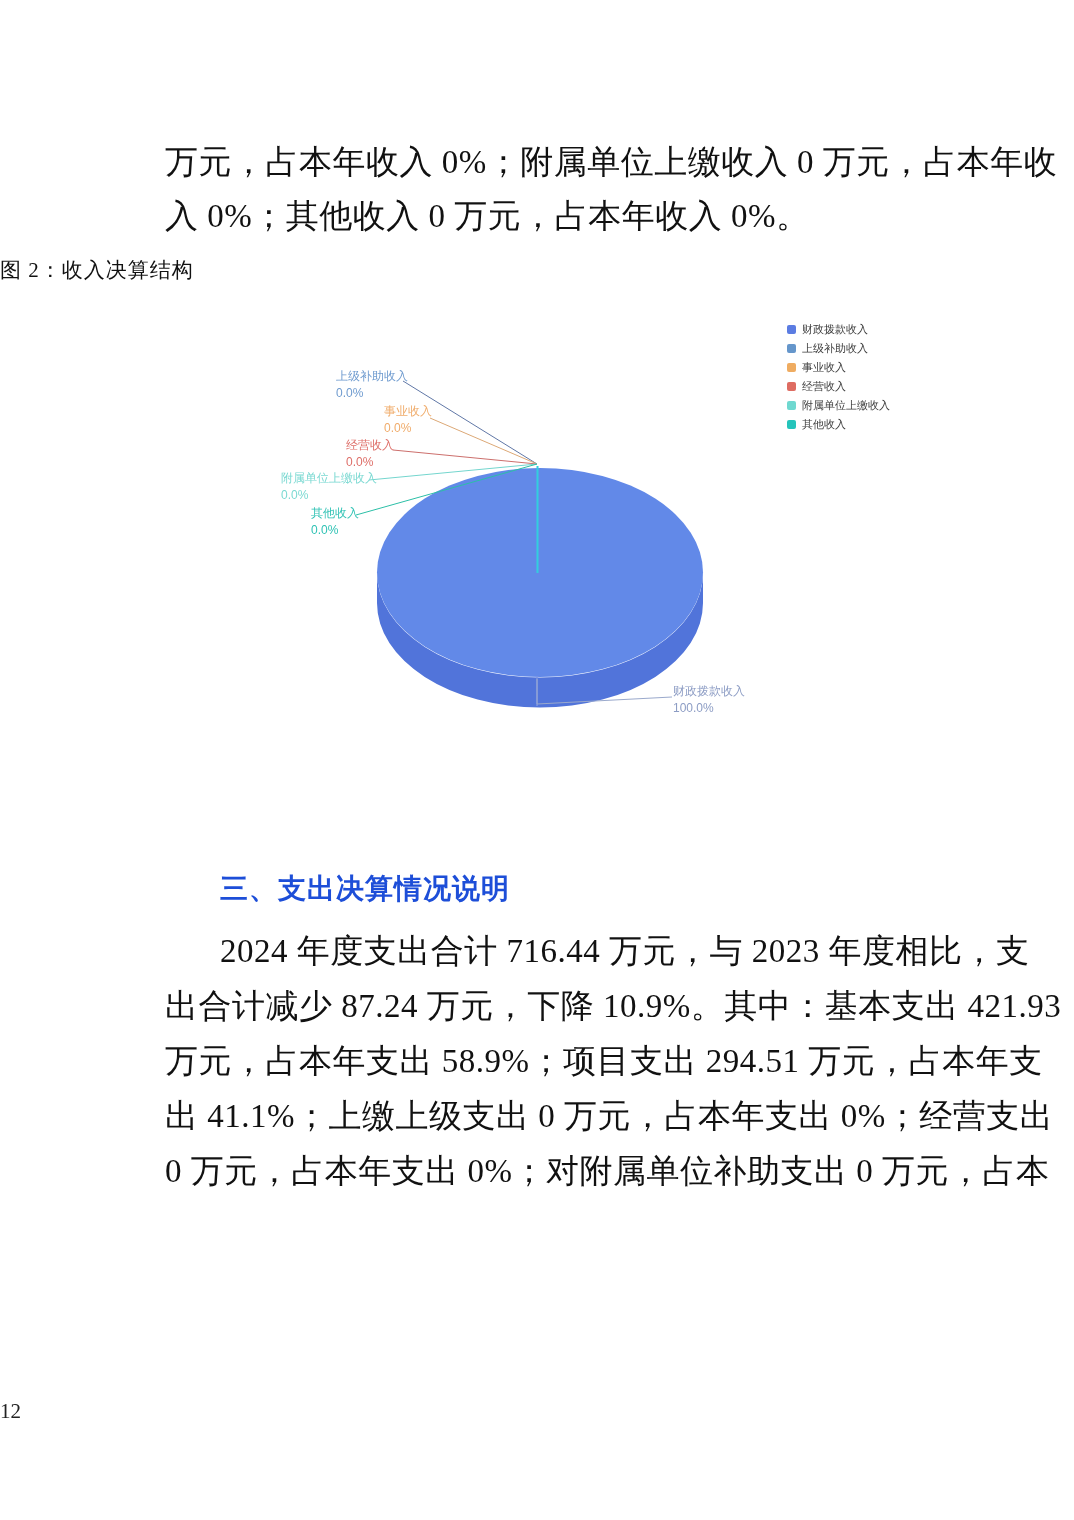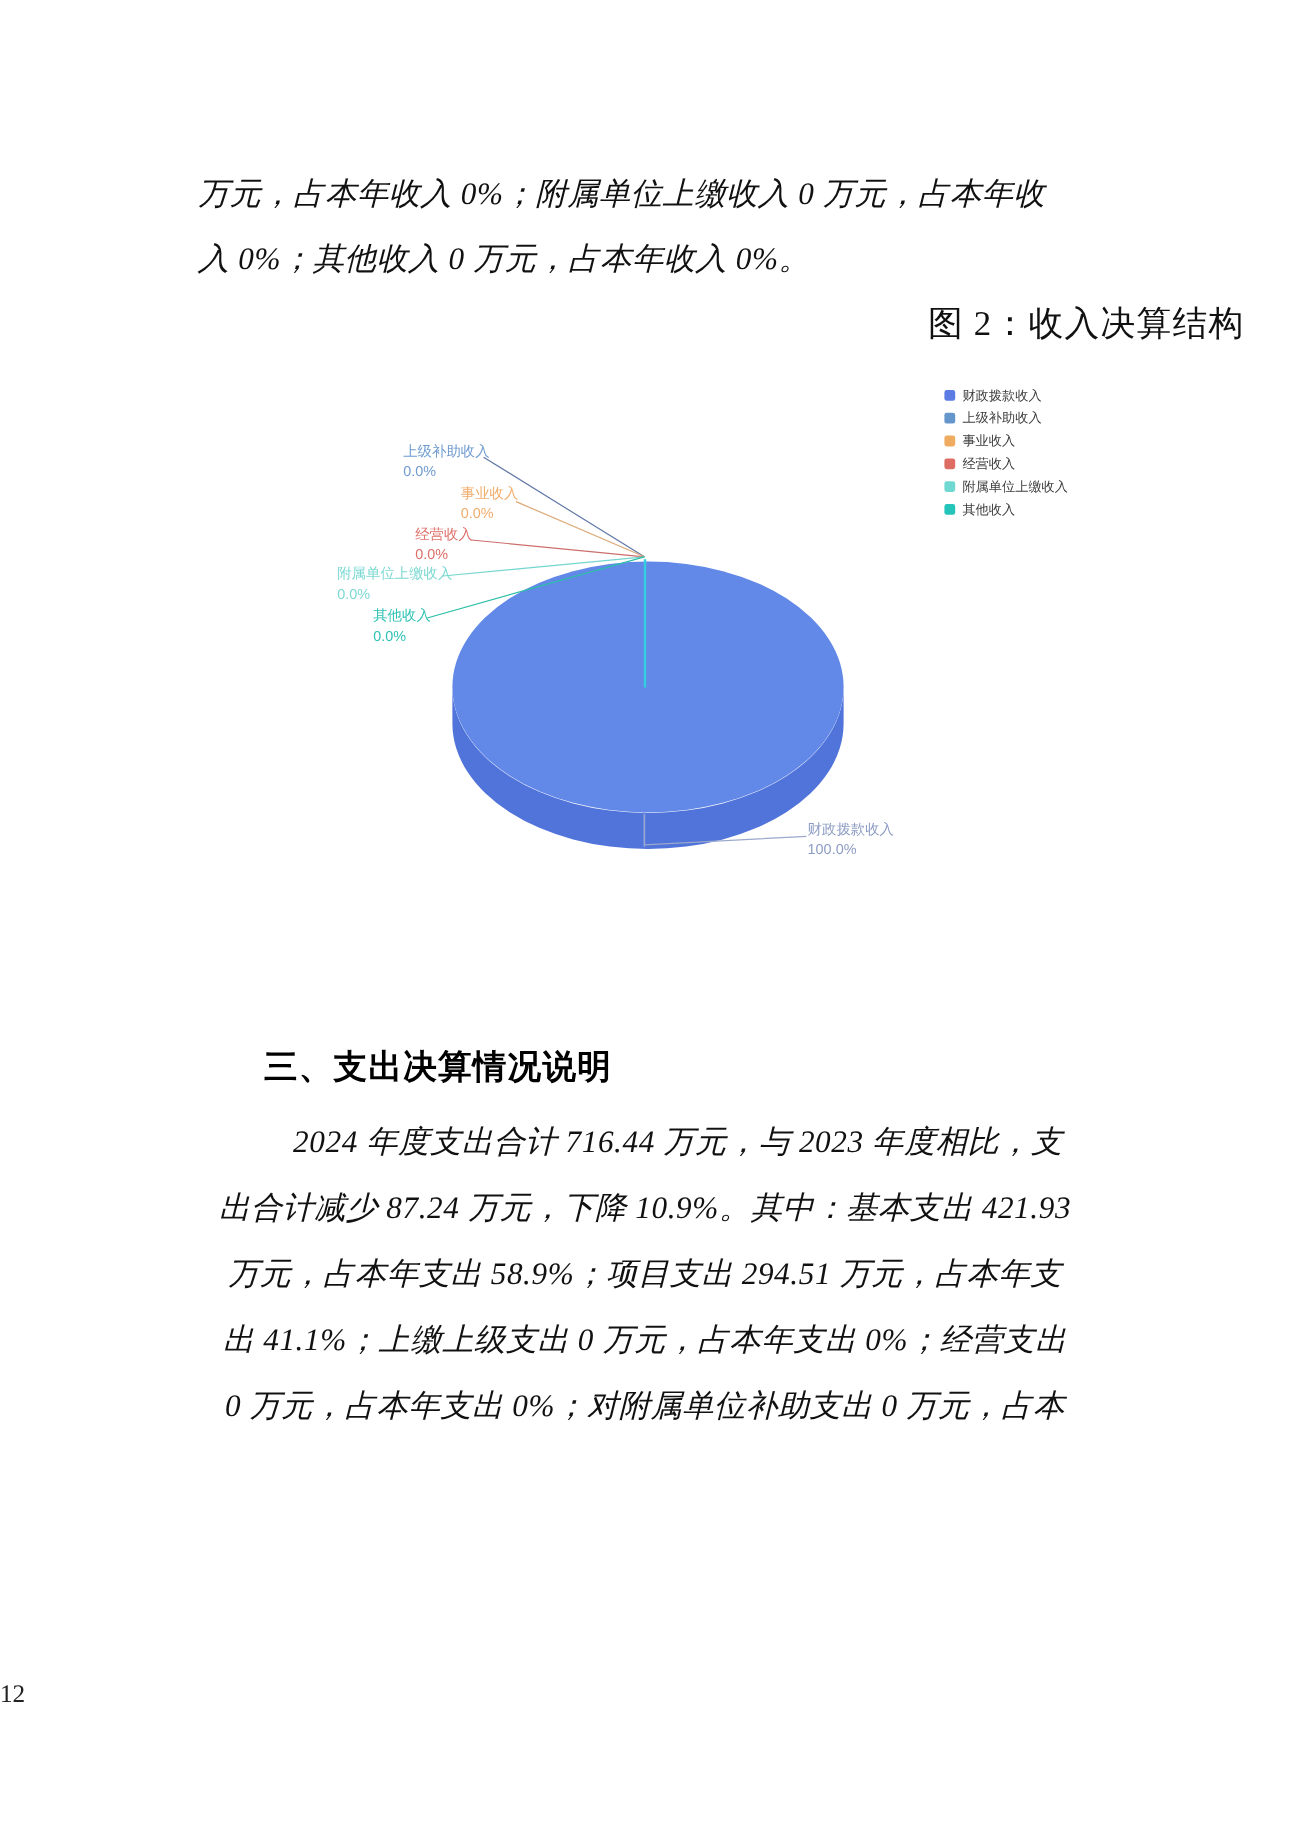--- a/index.html
+++ b/index.html
@@ -4,38 +4,37 @@
 <style>
   html,body { margin:0; padding:0; background:#e8e8e8; }
   .page {
     position:relative; width:1074px; height:1520px; margin:0 auto;
     background:#ffffff; overflow:hidden;
     font-family:"Liberation Serif","DejaVu Serif",serif; color:#111111;
   }
   
   .para { position:absolute; left:165px; width:745px; }
   .tline {
-    height:54px; line-height:54px; font-size:26px; white-space:nowrap;
+    height:54px; line-height:54px; font-size:33px; white-space:nowrap;
     letter-spacing:0.5px;
-    font-style:italic;
   }
   .p1 { top:135px; }
   .p2 { top:924px; }
   .p2 .tline { height:55px; line-height:55px;text-align:center; }
   .indent { padding-left:55px; }
   
   .fig-caption {
     position:absolute; left:0; top:243px; width:1037px; height:54px;
-    line-height:54px; font-size:29px; text-align:right; letter-spacing:1px;
+    line-height:54px; font-size:21px; text-align:left; letter-spacing:1px;
   }
   
   .heading {
     position:absolute; left:220px; top:871px; margin:0;
     font-family:"Liberation Sans","DejaVu Sans",sans-serif;
-    font-size:28px; font-weight:bold; line-height:36px; color:#000000;
+    font-size:28px; font-weight:bold; line-height:36px; color:#1d4ed8;
     letter-spacing:1px;
   }
   
   .chart { position:absolute; left:0; top:300px; width:1074px; height:450px; }
   .chart svg { position:absolute; left:0; top:0; }
   .legend {
     position:absolute; left:787px; top:20px;
     font-family:"Liberation Sans","DejaVu Sans",sans-serif;
     font-size:11px; color:#3c3c3c;
   }

